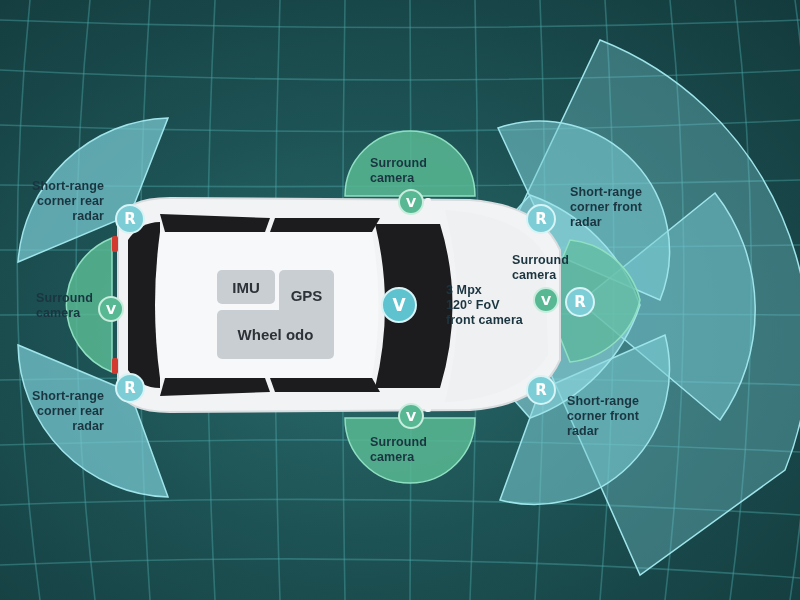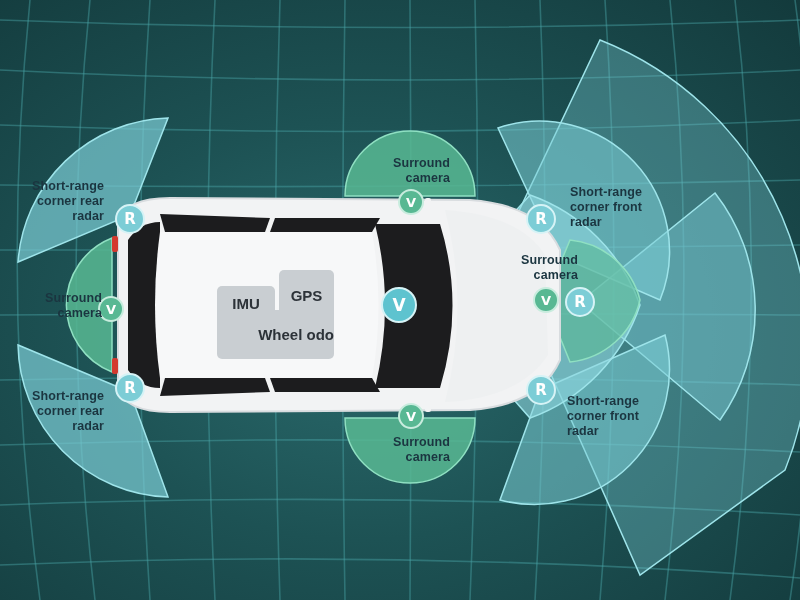--- a/index.html
+++ b/index.html
@@ -2,21 +2,21 @@
 <html><head>
 <meta charset="utf-8">
 <style>
   html,body{margin:0;padding:0;}
   body{width:800px;height:600px;overflow:hidden;background:#143c3e;font-family:"Liberation Sans","DejaVu Sans",sans-serif;}
   #stage{position:relative;width:800px;height:600px;overflow:hidden;
     background:radial-gradient(ellipse at 45% 55%, #2a6a6c 0%, #1d5254 45%, #133a3c 100%);}
   svg.layer{position:absolute;left:0;top:0;}
   .lbl{position:absolute;font-weight:bold;font-size:12.5px;line-height:15px;color:#1b3540;letter-spacing:0.1px;}
   .lbl.r{text-align:right;}
-  .lbl.c{text-align:right;}
+  .lbl.c{text-align:left;}
   .lbl.l{text-align:left;}
   .badge{position:absolute;border-radius:50%;display:flex;align-items:center;justify-content:center;
     color:#fff;font-weight:bold;font-family:"DejaVu Sans",sans-serif;box-sizing:border-box;}
   .badge.radar{width:30px;height:30px;background:#7ccdd6;border:2px solid #d6f3f6;font-size:15px;}
   .badge.cam{width:26px;height:26px;background:#58b893;border:2px solid #c8ecde;font-size:13px;}
   .badge.front{width:36px;height:36px;background:#5ec3cf;border:2px solid #d6f3f6;font-size:17px;}
   .chip{position:absolute;background:#c9ced2;border-radius:5px;color:#2c3238;font-weight:bold;font-size:15px;
     display:flex;align-items:center;justify-content:center;}
 </style>
 </head>
@@ -97,27 +97,27 @@
     <path d="M160,232 L372,232 Q385,305 372,378 L160,378 Q150,305 160,232 Z" fill="#f7f8f9"></path>
 
     <path d="M375,224 L440,224 Q465,305 440,388 L375,388 Q395,305 375,224 Z" fill="#1c1c1e"></path>
 
     <path d="M445,210 Q520,215 545,255 L548,355 Q520,398 445,402 Q470,305 445,210 Z" fill="#eef0f1"></path>
 
     <rect x="425" y="198" width="6" height="12" rx="2" fill="#f2f3f4"></rect>
     <rect x="425" y="400" width="6" height="12" rx="2" fill="#f2f3f4"></rect>
   </svg>
 
-  <div class="chip" style="left:217px;top:286px;width:58px;height:34px;">
+  <div class="chip" style="left:217px;top:270px;width:58px;height:34px;">
       <span>IMU</span>
     </div>
   <div class="chip" style="left:279px;top:270px;width:55px;height:51px;">
       <span>GPS</span>
     </div>
-  <div class="chip" style="left:217px;top:310px;width:117px;height:49px;justify-content:flex-end;">
+  <div class="chip" style="left:217px;top:310px;width:117px;height:49px;">
       <span>Wheel odo</span>
     </div>
 
   <div class="badge radar" style="left:115px;top:204px;">
       <span>R</span>
     </div>
   <div class="badge radar" style="left:115px;top:373px;">
       <span>R</span>
     </div>
   <div class="badge cam" style="left:98px;top:296px;">
@@ -160,20 +160,25 @@
     <div>radar</div>
   </div>
   <div class="lbl c" style="left:370px;top:156px;width:80px;">
     <div>Surround</div>
     <div>camera</div>
   </div>
   <div class="lbl c" style="left:370px;top:435px;width:80px;">
     <div>Surround</div>
     <div>camera</div>
   </div>
+  <div class="lbl l" style="left:446px;top:283px;width:90px;">
+    <div>3 Mpx</div>
+    <div>120° FoV</div>
+    <div>front camera</div>
+  </div>
   <div class="lbl c" style="left:512px;top:253px;width:66px;">
     <div>Surround</div>
     <div>camera</div>
   </div>
   <div class="lbl l" style="left:570px;top:185px;width:100px;">
     <div>Short-range</div>
     <div>corner front</div>
     <div>radar</div>
   </div>
   <div class="lbl l" style="left:567px;top:394px;width:100px;">

